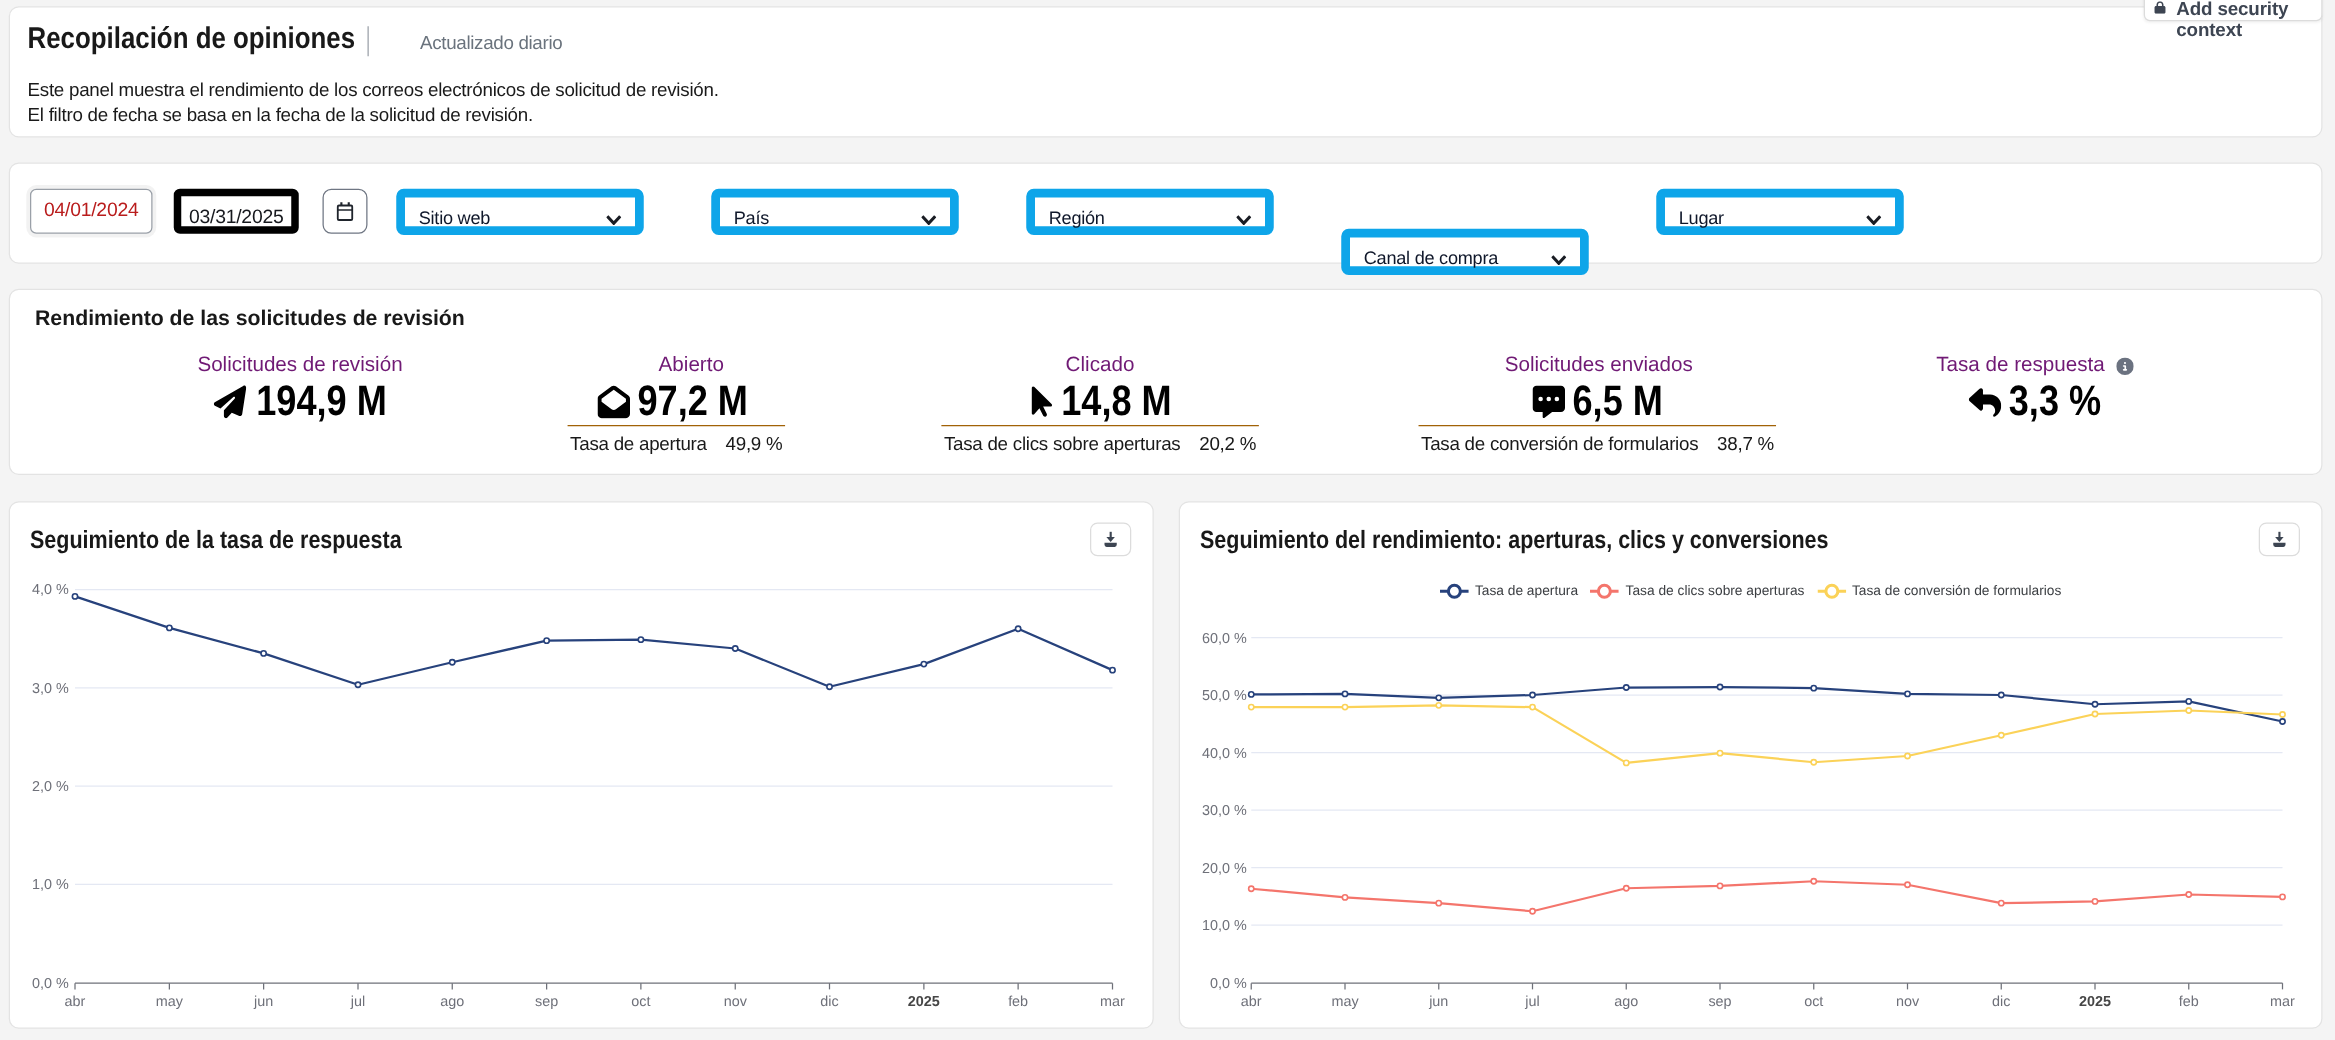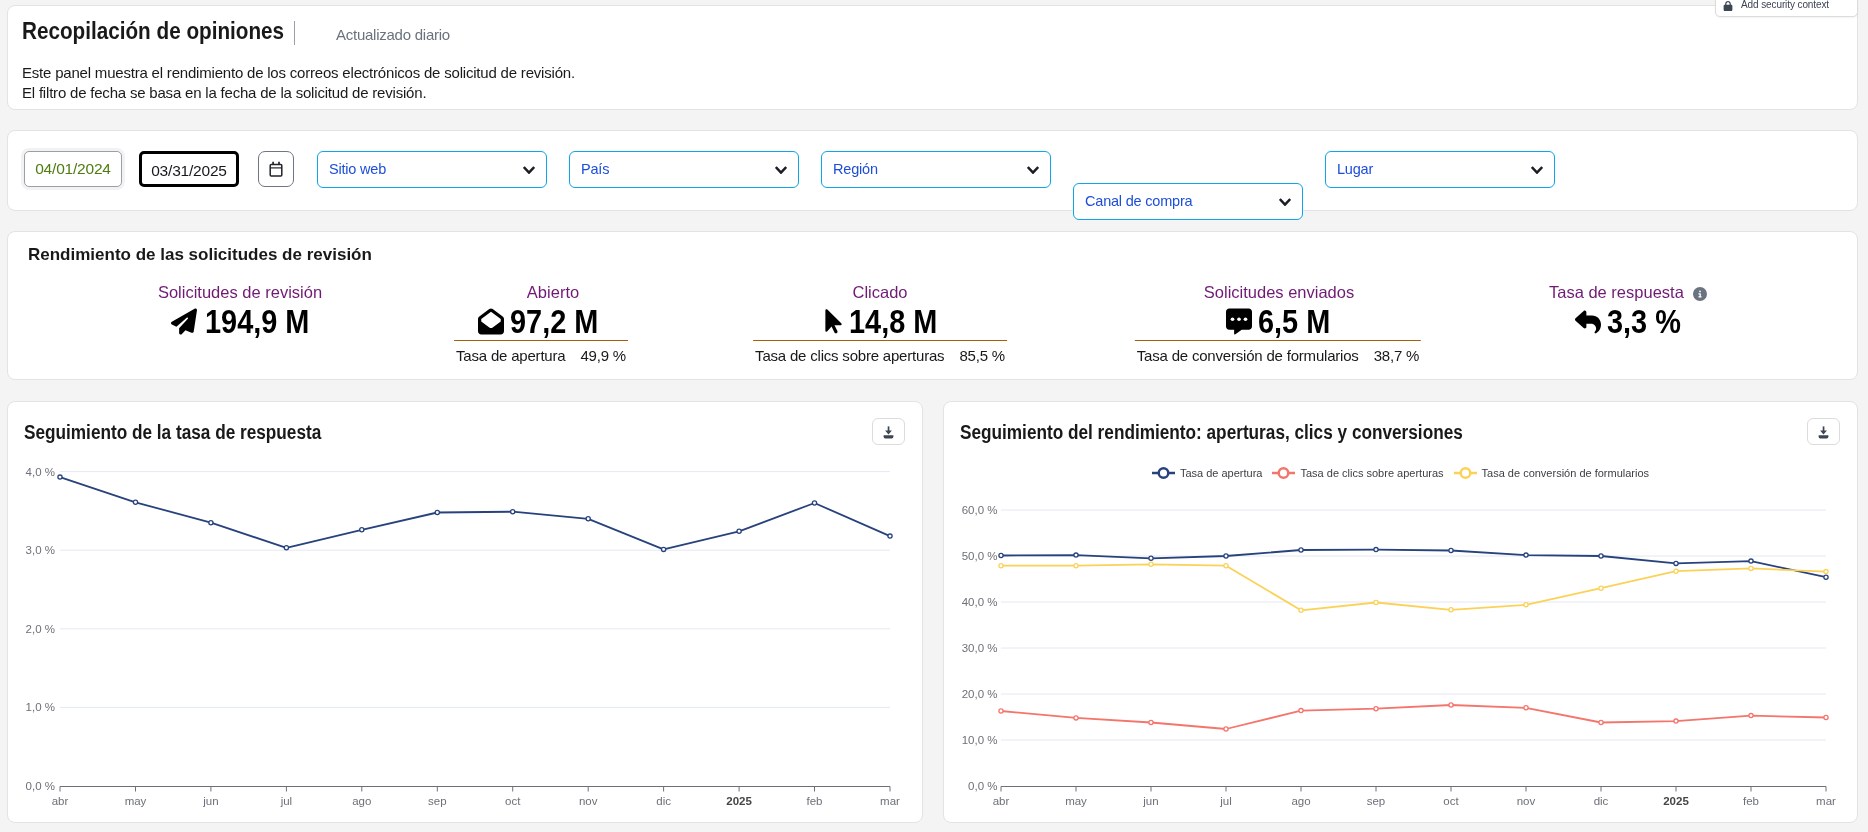--- a/index.html
+++ b/index.html
@@ -13,25 +13,25 @@
 <div class="card" style="left:7px; top:5px; width:1851px; height:105px;"></div>
 <div class="abs" style="left:22px; top:17px; font-size:24px; font-weight:700; color:#191919; transform:scaleX(0.862); transform-origin:left top; white-space:nowrap;">Recopilación de opiniones</div>
 <div class="abs" style="left:294px; top:21px; width:1px; height:24px; background:#9aa0a8;"></div>
 <div class="abs" style="left:307px; top:26px; font-size:15px; letter-spacing:-0.25px; color:#6a737d;margin-left:29px;">Actualizado diario</div>
 <div class="abs" style="left:22px; top:63px; font-size:15px; letter-spacing:-0.2px; color:#1a1a1a; line-height:20px;">Este panel muestra el rendimiento de los correos electrónicos de solicitud de revisión.<br>El filtro de fecha se basa en la fecha de la solicitud de revisión.</div>
 
 <div class="abs" style="left:1715px; top:-10px; width:143px; height:27px; background:#fff; border:1px solid #dcdcdc; border-radius:5px; box-shadow:0 1px 2px rgba(0,0,0,0.05);"></div>
 <svg class="abs" style="left:1723px; top:0.5px;" width="10" height="10" viewBox="0 0 448 512">
     <path fill="#3d4552" d="M144 144v48H304V144c0-44.2-35.8-80-80-80s-80 35.8-80 80zM80 192V144C80 64.5 144.5 0 224 0s144 64.5 144 144v48h16c35.3 0 64 28.7 64 64V448c0 35.3-28.7 64-64 64H64c-35.3 0-64-28.7-64-64V256c0-35.3 28.7-64 64-64H80z"></path>
   </svg>
-<div class="abs" style="left:1741px; top:-1.5px; font-size:10px; letter-spacing:-0.1px; font-weight:400; color:#3d4552;">Add security context</div>
+<div class="abs" style="left:1741px; top:-1.5px; font-size:15px; letter-spacing:-0.1px; font-weight:700; color:#3d4552;">Add security context</div>
 
 <div class="card" style="left:7px; top:130px; width:1851px; height:81px;"></div>
-<div class="abs" style="left:24px; top:151px; width:98px; height:36px; background:#fff; border:1px solid #9aa0a8; border-radius:5px; box-shadow:0 0 0 3px rgba(0,0,0,0.05); font-size:15.5px; letter-spacing:-0.2px; color:#4d7c0f; line-height:34px; text-align:center;">04/01/2024</div>
-<div class="abs" style="left:139px; top:151px; width:100px; height:36px; background:#fff; border:3px solid #000000; border-radius:5px; font-size:15.5px; letter-spacing:-0.2px; color:#16181d; line-height:34px; text-align:center;">03/31/2025</div>
+<div class="abs" style="left:24px; top:151px; width:98px; height:36px; background:#fff; border:1px solid #9aa0a8; border-radius:5px; box-shadow:0 0 0 3px rgba(0,0,0,0.05); font-size:15.5px; letter-spacing:-0.2px; color:#b91c1c; line-height:34px; text-align:center;">04/01/2024</div>
+<div class="abs" style="left:139px; top:151px; width:100px; height:36px; background:#fff; border:6px solid #000000; border-radius:5px; font-size:15.5px; letter-spacing:-0.2px; color:#16181d; line-height:34px; text-align:center;">03/31/2025</div>
 <div class="abs" style="left:258px; top:151px; width:36px; height:36px; background:#fff; border:1.3px solid #6f7683; border-radius:7px;">
   <svg style="position:absolute; left:10.2px; top:8.5px;" width="14" height="16" viewBox="0 0 14 16" fill="none" stroke="#1f242c">
     <rect x="1.2" y="3.4" width="11.6" height="11.6" rx="1" stroke-width="1.5"></rect>
     <line x1="1.2" y1="6.9" x2="12.8" y2="6.9" stroke-width="1.2"></line>
     <line x1="4.1" y1="0.8" x2="4.1" y2="3.2" stroke-width="1.7"></line>
     <line x1="10" y1="0.8" x2="10" y2="3.2" stroke-width="1.7"></line>
   </svg>
 </div>
 
 <div class="dd abs" style="left:317px;">Sitio web<svg style="position:absolute; right:11.5px; top:13.5px;" width="12" height="8" viewBox="0 0 12 8">
@@ -43,21 +43,21 @@
 <div class="dd abs" style="left:821px;">Región<svg style="position:absolute; right:11.5px; top:13.5px;" width="12" height="8" viewBox="0 0 12 8">
       <path d="M0.8 1 L6 6.6 L11.2 1" fill="none" stroke="#1a1d24" stroke-width="2.5"></path>
     </svg></div>
 <div class="dd abs" style="left:1073px;margin-top:32px;">Canal de compra<svg style="position:absolute; right:11.5px; top:13.5px;" width="12" height="8" viewBox="0 0 12 8">
       <path d="M0.8 1 L6 6.6 L11.2 1" fill="none" stroke="#1a1d24" stroke-width="2.5"></path>
     </svg></div>
 <div class="dd abs" style="left:1325px;">Lugar<svg style="position:absolute; right:11.5px; top:13.5px;" width="12" height="8" viewBox="0 0 12 8">
       <path d="M0.8 1 L6 6.6 L11.2 1" fill="none" stroke="#1a1d24" stroke-width="2.5"></path>
     </svg></div>
 <style>
-  .dd { top:151px; width:230px; height:37px; background:#fff; border:1px solid #0ea5e9; border-radius:6px; font-size:14.5px; letter-spacing:-0.2px; color:#1d4ed8; line-height:35px; padding-left:11px; }
+  .dd { top:151px; width:198px; height:37px; background:#fff; border:7px solid #0ea5e9; border-radius:6px; font-size:14.5px; letter-spacing:-0.2px; color:#0f172a; line-height:35px; padding-left:11px; }
 </style>
 
 <div class="card" style="left:7px; top:231px; width:1851px; height:149px;"></div>
 <div class="abs" style="left:28px; top:245px; font-size:17px; font-weight:700; color:#191919;text-align:center;">Rendimiento de las solicitudes de revisión</div>
 
 <div id="kpis">
 <style>
   .klbl { position:absolute; top:284px; transform:translateX(-50%); font-size:16.5px; letter-spacing:0px; color:#701a75; white-space:nowrap; line-height:16px; }
   .kval { position:absolute; top:305px; font-size:34px; font-weight:700; color:#000; white-space:nowrap; line-height:32px; transform:scaleX(0.85); transform-origin:left top; }
   .ksub { position:absolute; top:340px; transform:translateX(-50%); border-top:1px solid #a16207; padding:6px 2px 0 2px; font-size:15px; letter-spacing:-0.2px; color:#191919; white-space:nowrap; }
@@ -79,21 +79,21 @@
 <svg class="abs" style="left:478px; top:308px;" width="26" height="27" viewBox="0 0 512 512">
       <path fill="#000" d="M64 208.1L256 65.9 448 208.1v47.4L289.5 373c-9.7 7.2-21.4 11-33.5 11s-23.8-3.9-33.5-11L64 255.5V208.1zM256 0c-12.1 0-23.8 3.9-33.5 11L25.9 156.7C9.6 168.8 0 187.8 0 208.1V448c0 35.3 28.7 64 64 64H448c35.3 0 64-28.7 64-64V208.1c0-20.3-9.6-39.4-25.9-51.4L289.5 11C279.8 3.9 268.1 0 256 0z"></path>
     </svg>
 <div class="kval" style="left:510px;">97,2 M</div>
 <div class="ksub" style="left:541px;">Tasa de apertura<b>49,9 %</b></div>
 
 <svg class="abs" style="left:825px; top:309px;" width="17" height="26" viewBox="0 0 320 512">
       <path fill="#000" d="M0 55.2V426c0 12.2 9.9 22 22 22c6.3 0 12.4-2.7 16.6-7.5L121.2 346l58.1 116.3c7.9 15.8 27.1 22.2 42.9 14.3s22.2-27.1 14.3-42.9L179.8 320H297.9c12.2 0 22.1-9.9 22.1-22.1c0-6.3-2.7-12.3-7.4-16.5L38.6 8.7C34.3 4.9 28.9 2.8 23.2 2.8C10.4 2.8 0 13.2 0 26V55.2z"></path>
     </svg>
 <div class="kval" style="left:849px;">14,8 M</div>
-<div class="ksub" style="left:880px;">Tasa de clics sobre aperturas<b>85,5 %</b></div>
+<div class="ksub" style="left:880px;">Tasa de clics sobre aperturas<b>20,2 %</b></div>
 
 <svg class="abs" style="left:1226px; top:308px;" width="26" height="27" viewBox="0 0 512 512">
       <path fill="#000" d="M64 0C28.7 0 0 28.7 0 64V352c0 35.3 28.7 64 64 64h96v80c0 6.1 3.4 11.6 8.8 14.3s11.9 2.1 16.8-1.5L309.3 416H448c35.3 0 64-28.7 64-64V64c0-35.3-28.7-64-64-64H64z"></path>
       <circle cx="128" cy="212" r="36" fill="#fff"></circle>
       <circle cx="256" cy="212" r="36" fill="#fff"></circle>
       <circle cx="384" cy="212" r="36" fill="#fff"></circle>
     </svg>
 <div class="kval" style="left:1258px;">6,5 M</div>
 <div class="ksub" style="left:1278px;">Tasa de conversión de formularios<b>38,7 %</b></div>
 

